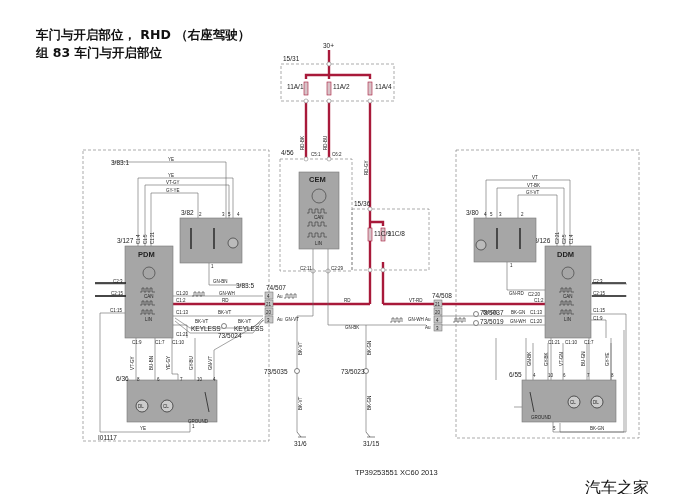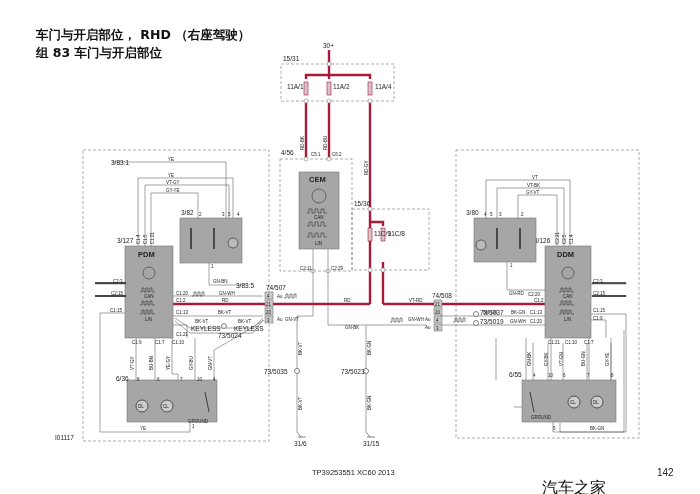--- a/index.html
+++ b/index.html
@@ -5,21 +5,21 @@
   html,body{margin:0;padding:0;background:#fff;}
   body{width:700px;height:494px;position:relative;overflow:hidden;font-family:"DejaVu Sans",sans-serif;}
   .title{position:absolute;left:36px;font-weight:bold;font-size:12.5px;color:#111;font-family:"DejaVu Sans",sans-serif;}
   #t1{top:9px;margin-top:36px;}
   #t2{top:27px;}
   svg{position:absolute;left:0;top:0;}
   .lbl{font-family:"Liberation Sans",sans-serif;fill:#222;}
   .sm{font-size:4.5px;}
   .md{font-size:6.5px;}
   .lg{font-size:7.5px;}
-  .footer{position:absolute;font-family:"Liberation Sans",sans-serif;color:#222;}
+  .footer{position:absolute;font-family:"Liberation Sans",sans-serif;color:#222;margin-left:43px;}
   #docid{left:312px;top:468px;font-size:7.5px;}
   #pagenum{left:657px;top:467px;font-size:10px;}
   #watermark{left:542px;top:478px;font-size:16px;color:#111;font-family:"DejaVu Sans Mono",monospace;}
   #figid{left:55px;top:434px;font-size:6.5px;}
 </style>
 </head>
 <body>
 
 <div class="title" id="t1">组 83 车门与开启部位</div>
 <div class="title" id="t2">车门与开启部位， RHD （右座驾驶）</div>

